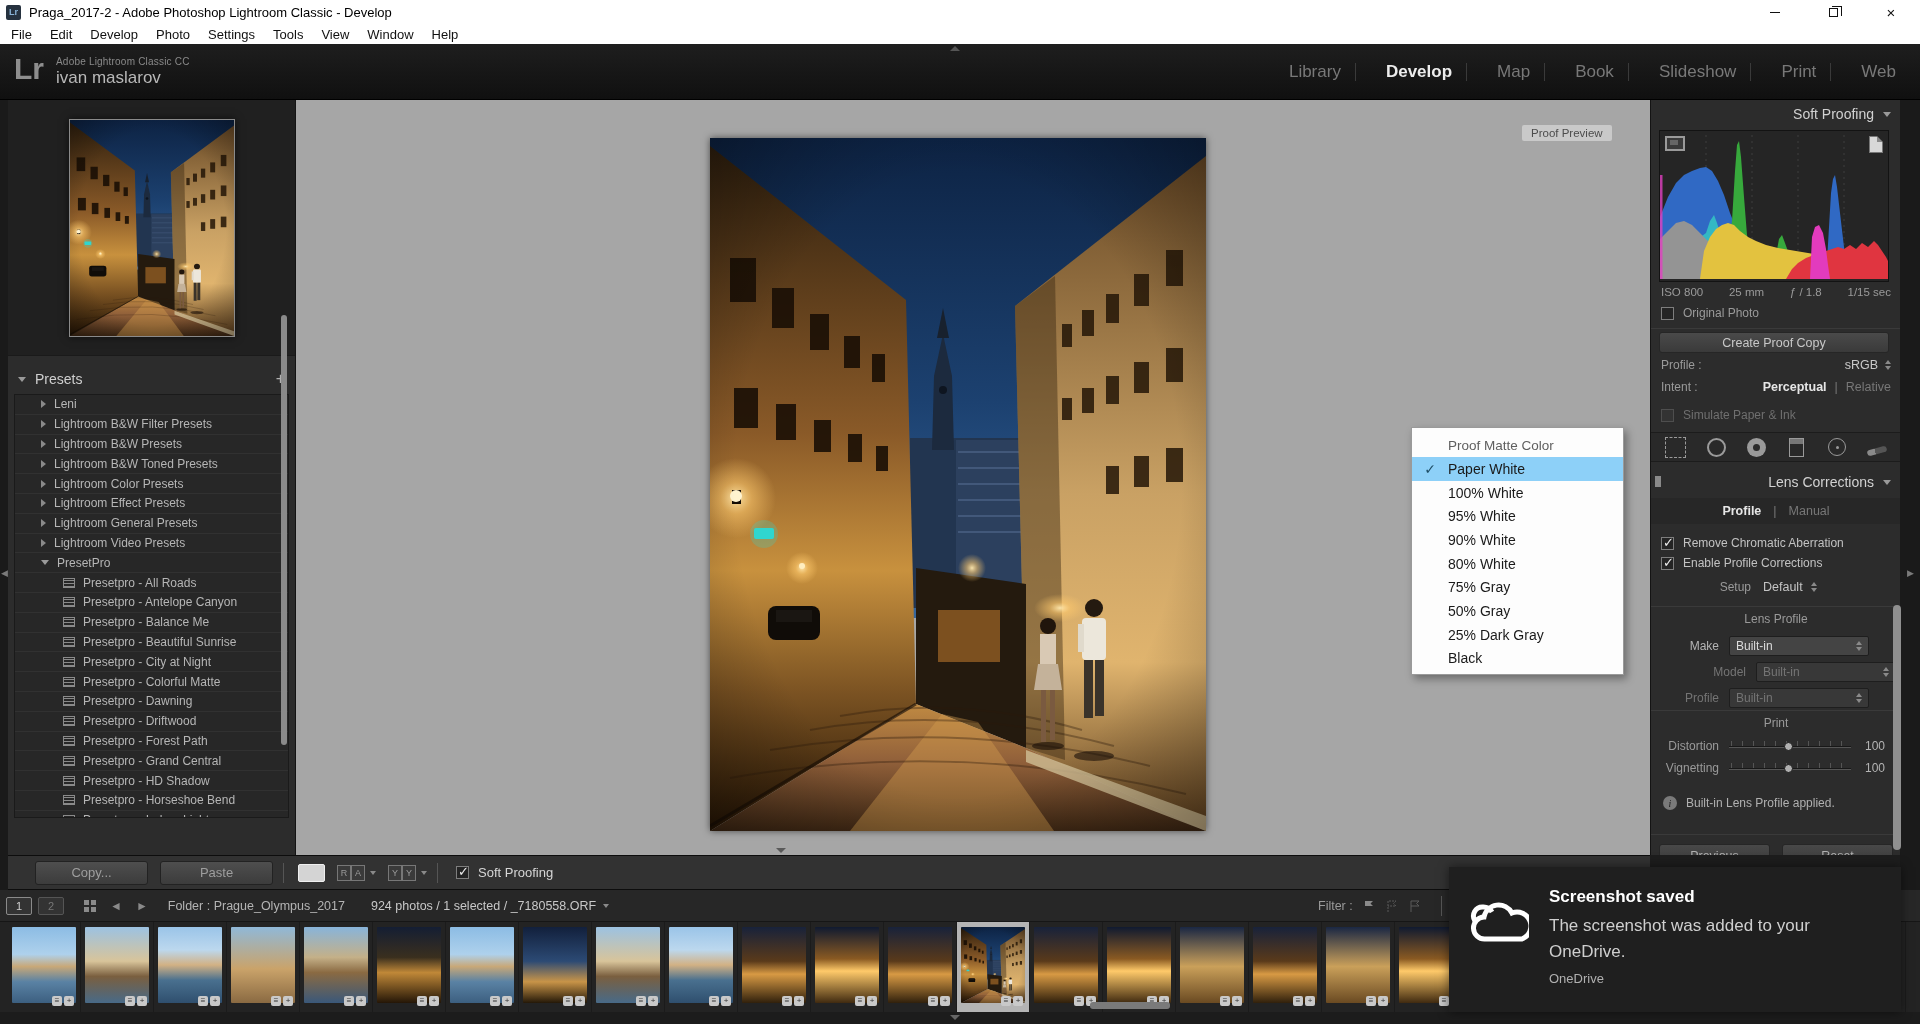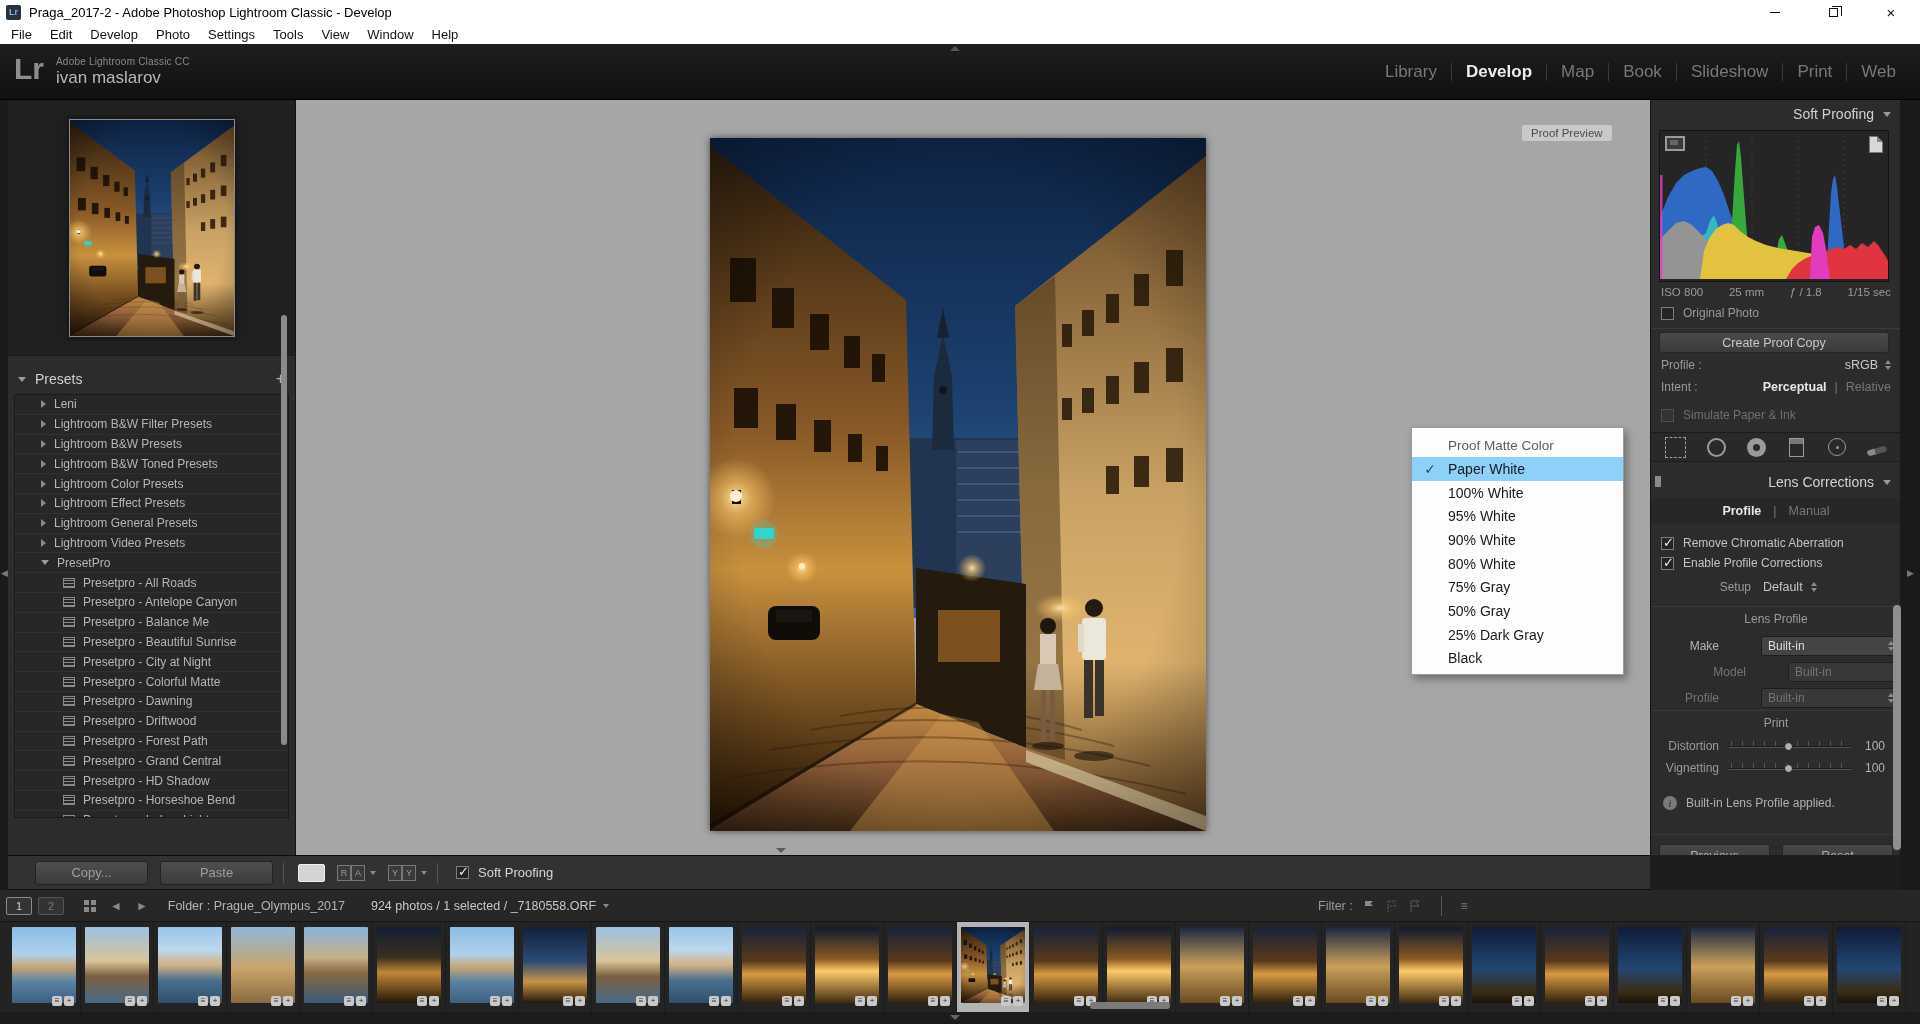--- a/index.html
+++ b/index.html
@@ -25,21 +25,21 @@
   .menu-item { font-size:13px; color:#111; padding:0 9px; cursor:default; }
 
   
   #module-header { left:0; top:44px; width:1920px; height:56px;
     background:linear-gradient(#1e1e1e,#101010); border-bottom:1px solid #000; }
   #mh-logo { position:absolute; left:14px; top:8px; font-size:30px; font-weight:bold; color:#8e8e8e; }
   #mh-app { position:absolute; left:56px; top:12px; }
   #mh-app .l1 { font-size:10px; color:#8a8a8a; letter-spacing:.2px; }
   #mh-app .l2 { font-size:17px; color:#b8b8b8; margin-top:1px; }
   #module-picker { position:absolute; right:24px; top:0; height:56px; display:flex; align-items:center; gap:14px; }
-  .module { font-size:17px; color:#787878; cursor:default; }
+  .module { font-size:17px; color:#787878; cursor:default;margin-left:16px; }
   .module.active { color:#ececec; font-weight:bold; }
   .module-divider { width:1px; height:18px; background:#3a3a3a; }
   #collapse-top { position:absolute; left:950px; top:2px; }
   .tri-up-s { width:0; height:0; border-left:5px solid transparent; border-right:5px solid transparent; border-bottom:5px solid #555; }
 
   
   #left-edge { left:0; top:100px; width:8px; height:912px; background:#1a1a1a; }
   #right-edge { left:1900px; top:100px; width:20px; height:912px; background:#1a1a1a; }
   .edge-arrow { position:absolute; font-size:9px; color:#7a7a7a; }
 
@@ -115,21 +115,21 @@
   #lc-header .panel-title { font-size:14px; color:#d2d2d2; }
   #panel-switch { position:absolute; left:4px; top:376px; width:6px; height:11px; background:#8a8a8a; }
   #lc-tabs { top:398px; height:26px; justify-content:center; gap:12px; background:#272727; }
   #cb-ca { top:436px; padding-left:10px; gap:9px; }
   #cb-ep { top:456px; padding-left:10px; gap:9px; }
   #cb-ca span, #cb-ep span { font-size:12px; color:#c2c2c2; }
   #setup-row { top:480px; }
   #setup-row .lbl { width:100px; text-align:right; }
   #setup-row .val { margin-left:12px; font-size:12.5px; color:#c4c4c4; margin-right:8px; }
   #lens-profile-title { top:512px; justify-content:center; }
-  .sel-row { height:24px;justify-content:space-between; }
+  .sel-row { height:24px; }
   .sel-row .lbl { width:68px; text-align:right; font-size:12px; }
   .sel-box { margin-left:10px; width:140px; height:20px; border:1px solid #1e1e1e; border-radius:2px;
     display:flex; align-items:center; padding:0 6px; justify-content:space-between; }
   .sel-box.bright { background:#444; } .sel-box.bright span { color:#dcdcdc; font-size:12px; }
   .sel-box.dimmed { background:#383838; } .sel-box.dimmed span { color:#747474; font-size:12px; }
   #make-row { top:534px; } #model-row { top:560px;margin-left:27px; } #profile-sel-row { top:586px; }
   #amount-title { top:616px; justify-content:center; }
   .slider-row { height:20px; }
   .slider-row .lbl { width:68px; text-align:right; font-size:12px; }
   .slider { margin-left:10px; width:122px; height:12px; position:relative; }
@@ -954,14 +954,23 @@
           <span class="ctx-check"></span>
           <span class="ctx-label">25% Dark Gray</span>
         </div>
         <div class="ctx-item">
           <span class="ctx-check"></span>
           <span class="ctx-label">Black</span>
         </div>
       </div>
   </div>
 
+  <div id="notification" class="abs">
+    <svg id="notif-cloud" width="62" height="44" viewBox="0 0 62 44">
+      <path d="M18,40 a11,11 0 0 1 -1,-22 a15,15 0 0 1 28,-4 a12,12 0 0 1 10,26 z" fill="none" stroke="#fff" stroke-width="5"></path>
+      <path d="M8,22 a9,9 0 0 1 8,-14 a10,10 0 0 1 9,5" fill="none" stroke="#fff" stroke-width="5"></path>
+    </svg>
+    <div id="notif-title">Screenshot saved</div>
+    <div id="notif-msg">The screenshot was added to your OneDrive.</div>
+    <div id="notif-src">OneDrive</div>
+  </div>
 
 </div>
 
 </body></html>

